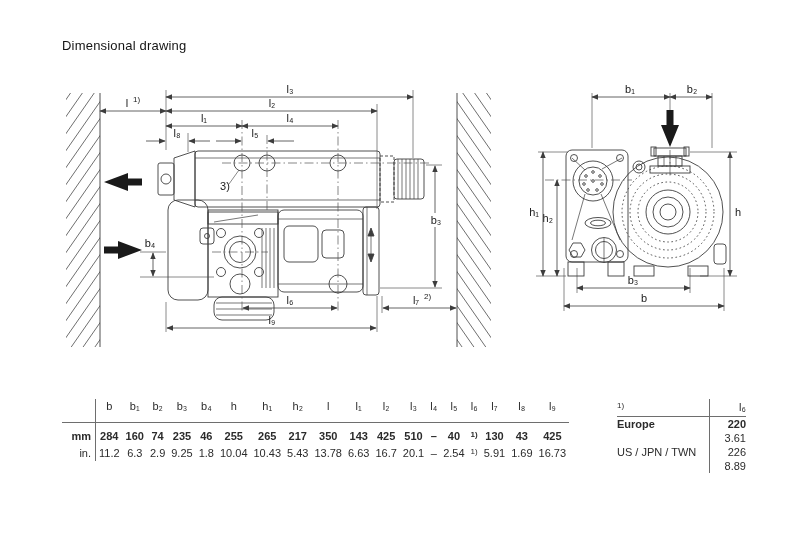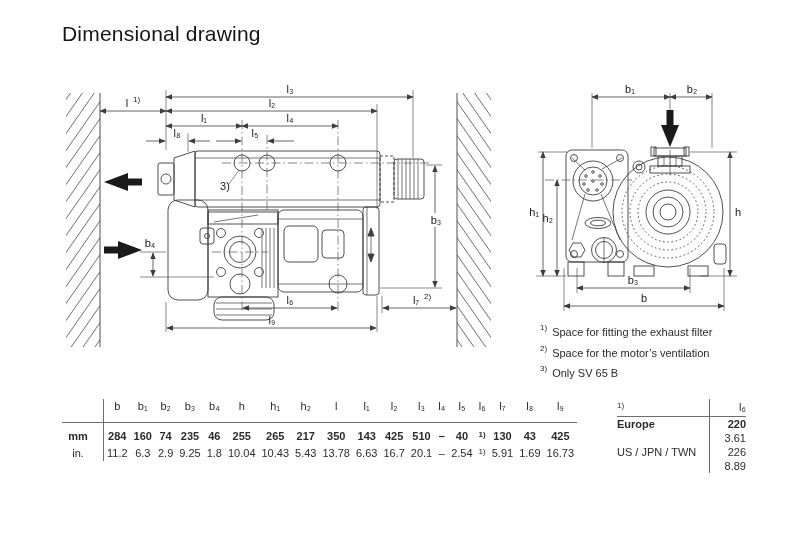--- a/index.html
+++ b/index.html
@@ -1,18 +1,18 @@
 <!DOCTYPE html>
 <html><head>
 <meta charset="utf-8">
 <style>
   html,body{margin:0;padding:0;background:#e9e9e9;}
   #page{position:relative;width:800px;height:533px;background:#ffffff;overflow:hidden;
         font-family:"Liberation Sans","DejaVu Sans",sans-serif;color:#1a1a1a;}
-  #title{position:absolute;left:62px;top:22px;font-size:21px;font-weight:400;color:#151515;letter-spacing:.2px;}
+  #title{position:absolute;left:62px;top:38px;font-size:13px;font-weight:400;color:#151515;letter-spacing:.2px;}
   svg{position:absolute;left:0;top:0;}
   .ln{stroke:#3d3d3d;stroke-width:.9;fill:none;}
   .thin{stroke-width:.7;}
   .dim{stroke:#3d3d3d;stroke-width:.8;fill:none;}
   .ext{stroke:#4a4a4a;stroke-width:.65;fill:none;}
   .cl{stroke:#555;stroke-width:.7;stroke-dasharray:9 3 1.5 3;fill:none;}
   .dash{stroke-dasharray:3 2;}
   .dot{stroke-dasharray:1.6 2.6;}
   .hatch line{stroke:#4a4a4a;stroke-width:.8;}
   .dtxt{font-size:11px;fill:#1a1a1a;}
@@ -20,21 +20,21 @@
   
   #footnotes{position:absolute;left:540px;top:324px;}
   .fn{font-size:11px;color:#2b2b2b;margin-bottom:7px;white-space:nowrap;}
   .fn sup{font-size:8px;margin-right:5px;position:relative;top:-1px;}
   
   #dimtable{position:absolute;left:62px;top:399px;}
   table{border-collapse:collapse;}
   th,td{font-weight:400;font-size:11px;color:#2b2b2b;text-align:center;
         padding:0 3px;white-space:nowrap;line-height:14px;}
   thead th{padding-bottom:9px;border-bottom:1px solid #6e6e6e;}
-  .lbl{text-align:center;padding-right:12px;border-right:1px solid #6e6e6e;min-width:26px;}
+  .lbl{text-align:right;padding-right:4px;border-right:1px solid #6e6e6e;min-width:26px;}
   tbody tr:first-child td{padding-top:5px;font-weight:bold;}
   td sup,th sup{font-size:8px;}
   
   #regiontable{position:absolute;left:617px;top:399px;}
   #regiontable .rl{text-align:left;min-width:92px;padding:0;}
   #regiontable .rv{text-align:right;border-left:1px solid #6e6e6e;min-width:28px;padding:0 0 0 8px;}
   #regiontable thead th{padding-bottom:8px;border-bottom:1px solid #6e6e6e;}
 </style>
 </head>
 <body>
@@ -322,25 +322,20 @@
       <text class="dtxt" x="630" y="93" text-anchor="middle">b₁</text>
       <text class="dtxt" x="692" y="93" text-anchor="middle">b₂</text>
       <text class="dtxt" x="539" y="216" text-anchor="end">h₁</text>
       <text class="dtxt" x="553" y="222" text-anchor="end">h₂</text>
       <text class="dtxt" x="735" y="216" text-anchor="start">h</text>
       <text class="dtxt" x="633" y="284" text-anchor="middle">b₃</text>
       <text class="dtxt" x="644" y="302" text-anchor="middle">b</text>
     </g>
   </svg>
 
-  <div id="footnotes">
-    <div class="fn"><sup>1)</sup><span>Space for fitting the exhaust filter</span></div>
-    <div class="fn"><sup>2)</sup><span>Space for the motor’s ventilation</span></div>
-    <div class="fn"><sup>3)</sup><span>Only SV 65 B</span></div>
-  </div>
 
   <div id="dimtable">
     <table>
       <thead>
         <tr>
           <th class="lbl"></th>
           <th>b</th>
           <th>b₁</th>
           <th>b₂</th>
           <th>b₃</th>

